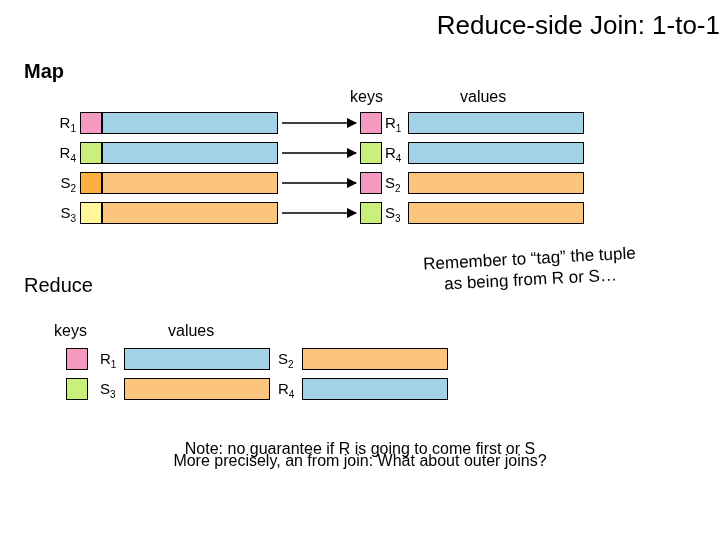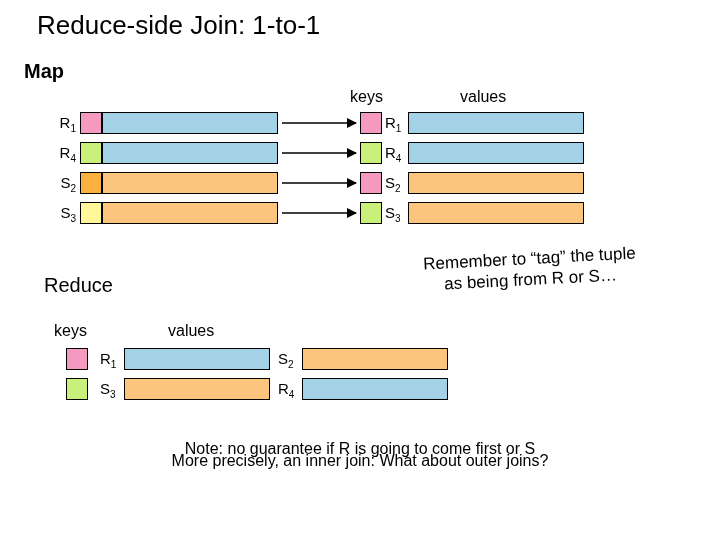--- a/index.html
+++ b/index.html
@@ -6,25 +6,24 @@
   body {
     width: 720px;
     height: 540px;
     margin: 0;
     font-family: Arial, Helvetica, sans-serif;
     color: #000;
     position: relative;
     background: #fff;
   }
   .title {
-    text-align: left;
+    text-align: right;
     font-size: 26px;
     padding-top: 10px;
     padding-bottom: 6px;
-    padding-left: 37px;
   }
   .section-label {
     font-size: 20px;
     position: absolute;
   }
   .hdr {
     font-size: 16px;
     position: absolute;
     text-align: left;
   }
@@ -110,31 +109,31 @@
   <line x1="282" y1="153" x2="356" y2="153" stroke="#000" stroke-width="1.5" marker-end="url(#ah)"></line>
   <line x1="282" y1="183" x2="356" y2="183" stroke="#000" stroke-width="1.5" marker-end="url(#ah)"></line>
   <line x1="282" y1="213" x2="356" y2="213" stroke="#000" stroke-width="1.5" marker-end="url(#ah)"></line>
 </svg>
 
 <div class="tagnote" style="left:390px; top:248px; width:280px;">
   <div>Remember to “tag” the tuple</div>
   <div>as being from R or S…</div>
 </div>
 
-<div class="section-label" style="left:24px; top:274px;margin-left:20px;">Reduce</div>
+<div class="section-label" style="left:24px; top:274px;">Reduce</div>
 
 <div class="hdr" style="left:54px; top:322px; width:50px;">keys</div>
 <div class="hdr" style="left:168px; top:322px; width:60px;">values</div>
 
 <div class="box" style="left:66px; top:348px; width:22px; height:22px; background:#f49ac1;"></div>
 <div class="annot" style="left:100px; top:350px;"><span>R</span><sub>1</sub></div>
 <div class="box" style="left:124px; top:348px; width:146px; height:22px; background:#a3d2e6;"></div>
 <div class="annot" style="left:278px; top:350px;"><span>S</span><sub>2</sub></div>
 <div class="box" style="left:302px; top:348px; width:146px; height:22px; background:#fbc57e;"></div>
 
 <div class="box" style="left:66px; top:378px; width:22px; height:22px; background:#c9f07b;"></div>
 <div class="annot" style="left:100px; top:380px;"><span>S</span><sub>3</sub></div>
 <div class="box" style="left:124px; top:378px; width:146px; height:22px; background:#fbc57e;"></div>
 <div class="annot" style="left:278px; top:380px;"><span>R</span><sub>4</sub></div>
 <div class="box" style="left:302px; top:378px; width:146px; height:22px; background:#a3d2e6;"></div>
 
 <div class="footnote" style="top:440px;">Note: no guarantee if R is going to come first or S</div>
-<div class="footnote2" style="top:452px;">More precisely, an inner join: What about outer joins?</div>
+<div class="footnote2" style="top:452px;">More precisely, an from join: What about outer joins?</div>
 
 </body></html>

